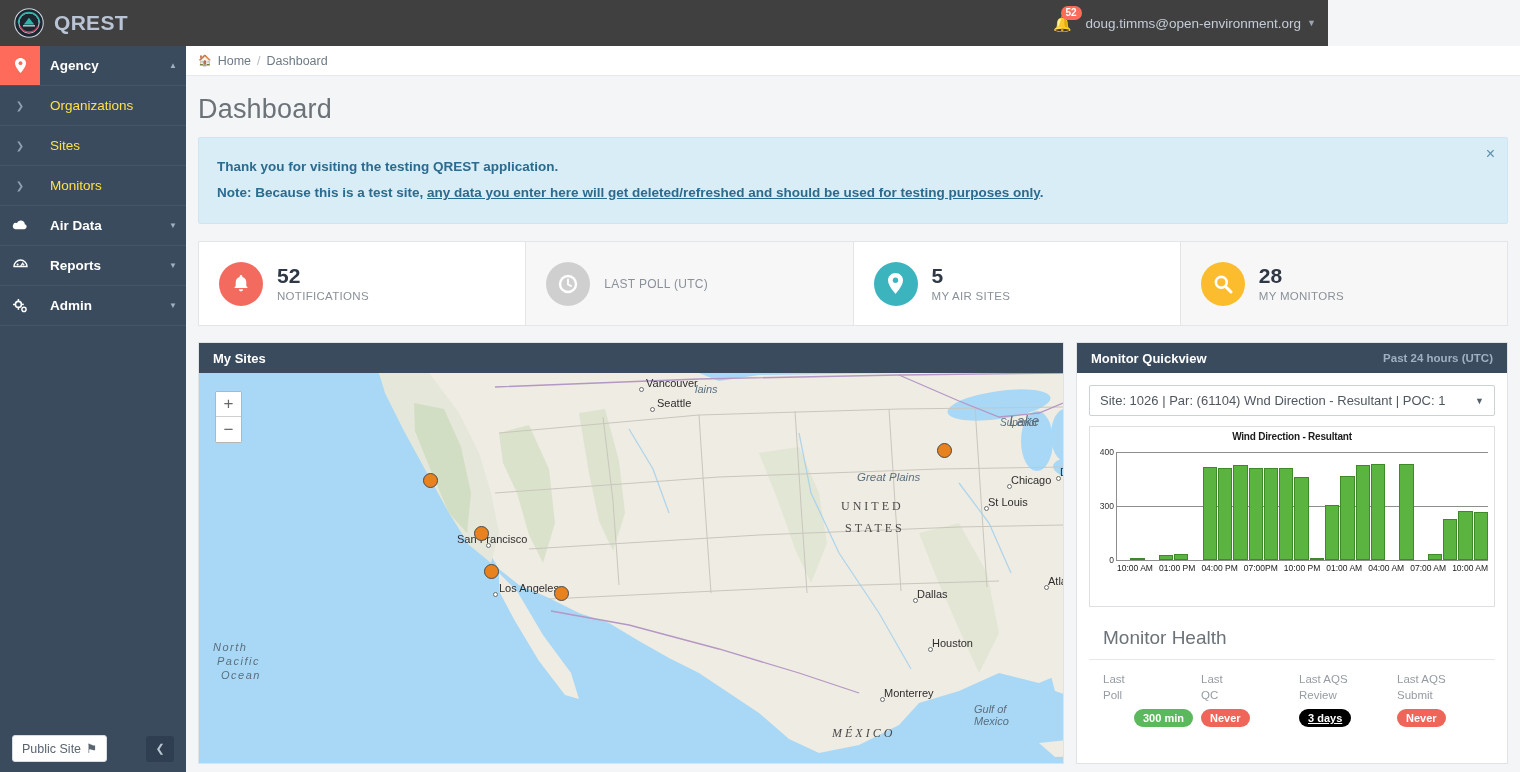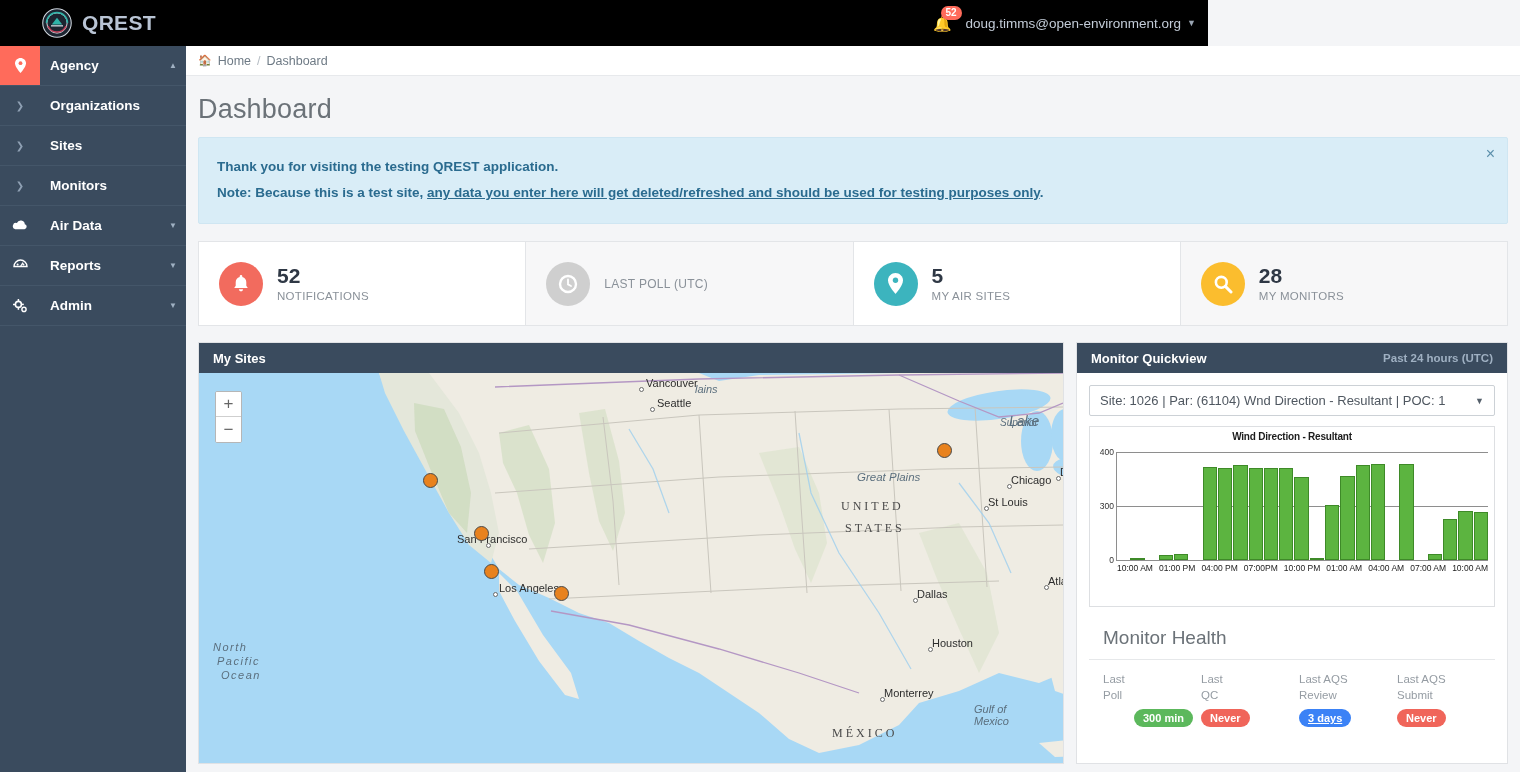--- a/index.html
+++ b/index.html
@@ -6,25 +6,24 @@
   html, body {
     margin: 0; padding: 0;
     width: 1520px; height: 772px;
     overflow: hidden;
     font-family: "Liberation Sans", sans-serif;
     background: #f4f5f7;
   }
 
   
   #topbar {
-    position: absolute; top: 0; left: 0; width: 1208px; height: 46px;
-    background: #000000;
+    position: absolute; top: 0; left: 0; width: 1328px; height: 46px;
+    background: #404040;
     display: flex; align-items: center;
     z-index: 30;
-    padding-left: 28px;
   }
   #brand {
     width: 186px; height: 46px; display: flex; align-items: center;
     padding-left: 14px; gap: 10px;
   }
   #brand-logo { width: 30px; height: 30px; flex: 0 0 30px; }
   #brand-title {
     color: #b9c4d4; font-size: 21px; font-weight: bold; letter-spacing: .3px;
   }
   #topbar-right {
@@ -68,21 +67,21 @@
   .nav-label {
     flex: 1; display: flex; align-items: center;
     color: #c3cddb; font-size: 13.5px; padding-left: 10px;
   }
   .nav-item.top .nav-label { color: #ffffff; font-weight: bold; }
   .nav-caret {
     width: 26px; display: flex; align-items: center; justify-content: center;
     color: #9fb0c2; font-size: 10px;
   }
   .nav-item.sub { background: #3a4b5e; }
-  .nav-item.sub .nav-label { color: #ffffff; font-weight: bold; }
+  .nav-item.sub .nav-label { color: #fde047; font-weight: normal; }
 
   #sidebar-footer {
     position: absolute; bottom: 0; left: 0; width: 186px; height: 47px;
     display: flex; align-items: center; padding: 0 12px; gap: 10px;
   }
   #public-site-btn {
     background: #ffffff; border: 1px solid #d8dde3; border-radius: 3px;
     color: #5a6570; font-size: 12.5px; padding: 5px 9px;
     display: flex; align-items: center; gap: 5px; cursor: pointer;
   }
@@ -341,20 +340,29 @@
               <path d="M8.8 5.4h2"></path>
             </g>
             <circle cx="11" cy="10.4" r="2.1" fill="none" stroke="currentColor" stroke-width="1.4"></circle>
           </svg>
         </span>
         <span class="nav-label">Admin</span>
         <span class="nav-caret" style="font-size: 8px;">▼</span>
       </div>
     </div>
 
+  <div id="sidebar-footer">
+    <div id="public-site-btn">
+      <span>Public Site</span>
+      <span>⚑</span>
+    </div>
+    <div id="collapse-btn">
+      <span>❮</span>
+    </div>
+  </div>
 </div>
 
 <div id="main">
 
   <div id="breadcrumb">
     <span class="home-icon">🏠</span>
     <a href="#">Home</a>
     <span class="sep">/</span>
     <span class="crumb-current">Dashboard</span>
   </div>
@@ -513,21 +521,21 @@
             <div class="geo-label" style="left: 810px; top: 40px; font-size: 14px;">Lake</div>
             <div class="geo-label" style="left: 801px; top: 44px; font-size: 10px;">Superior</div>
             <div class="geo-label" style="left: 775px; top: 330px; font-size: 11px;">Gulf of</div>
             <div class="geo-label" style="left: 775px; top: 342px; font-size: 11px;">Mexico</div>
             <div class="geo-label" style="left: 496px; top: 10px; font-size: 11px;">lains</div>
             <div class="geo-label" style="left: 14px; top: 268px; letter-spacing: 1.5px; font-size: 11px;">North</div>
             <div class="geo-label" style="left: 18px; top: 282px; letter-spacing: 1.5px; font-size: 11px;">Pacific</div>
             <div class="geo-label" style="left: 22px; top: 296px; letter-spacing: 1.5px; font-size: 11px;">Ocean</div>
             <div class="country-label" style="left: 642px; top: 126px;">UNITED</div>
             <div class="country-label" style="left: 646px; top: 148px; text-align: center;">STATES</div>
-            <div class="country-label" style="left: 633px; top: 353px;">MÉXICO</div>
+            <div class="country-label" style="left: 633px; top: 353px; font-style: italic;">MÉXICO</div>
             <div class="site-marker" style="left: 224px; top: 100px;"></div>
             <div class="site-marker" style="left: 275px; top: 153px;"></div>
             <div class="site-marker" style="left: 285px; top: 191px;"></div>
             <div class="site-marker" style="left: 355px; top: 213px;"></div>
             <div class="site-marker" style="left: 738px; top: 70px;"></div>
           </div>
 
       </div>
     </div>
 
@@ -611,20 +619,20 @@
                 <span></span>
                 <span>10:00 AM</span>
               </div>
           </div>
         </div>
 
         <div id="health-title">Monitor Health</div>
         <div id="health-grid">
             <div class="health-cell"><div class="health-lbl">Last</div><div class="health-lbl">Poll</div><div class="health-badge" style="background: rgb(92, 184, 92); margin-left: 31px;">300 min</div></div>
             <div class="health-cell"><div class="health-lbl">Last</div><div class="health-lbl">QC</div><div class="health-badge" style="background: rgb(240, 101, 90);">Never</div></div>
-            <div class="health-cell"><div class="health-lbl">Last AQS</div><div class="health-lbl">Review</div><div class="health-badge" style="background: #3b82f6; text-decoration: underline;">3 days</div></div>
+            <div class="health-cell"><div class="health-lbl">Last AQS</div><div class="health-lbl">Review</div><div class="health-badge" style="background: #000000; text-decoration: underline;">3 days</div></div>
             <div class="health-cell"><div class="health-lbl">Last AQS</div><div class="health-lbl">Submit</div><div class="health-badge" style="background: rgb(240, 101, 90);">Never</div></div>
           </div>
       </div>
     </div>
 
   </div>
 </div>
 
 </body></html>

